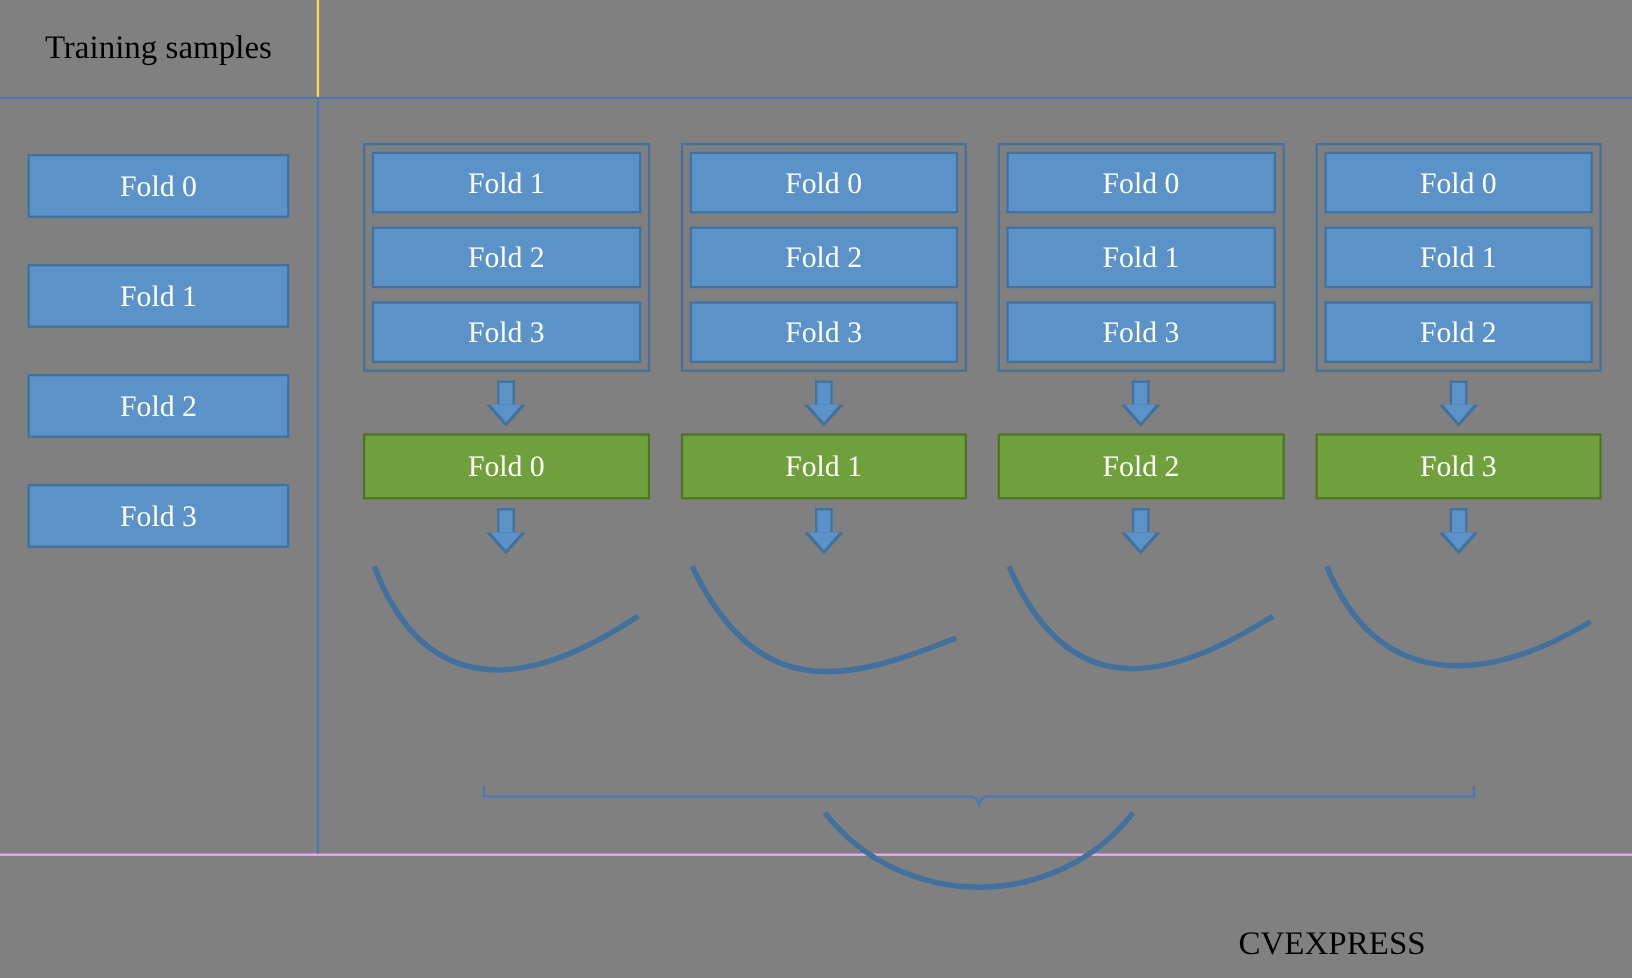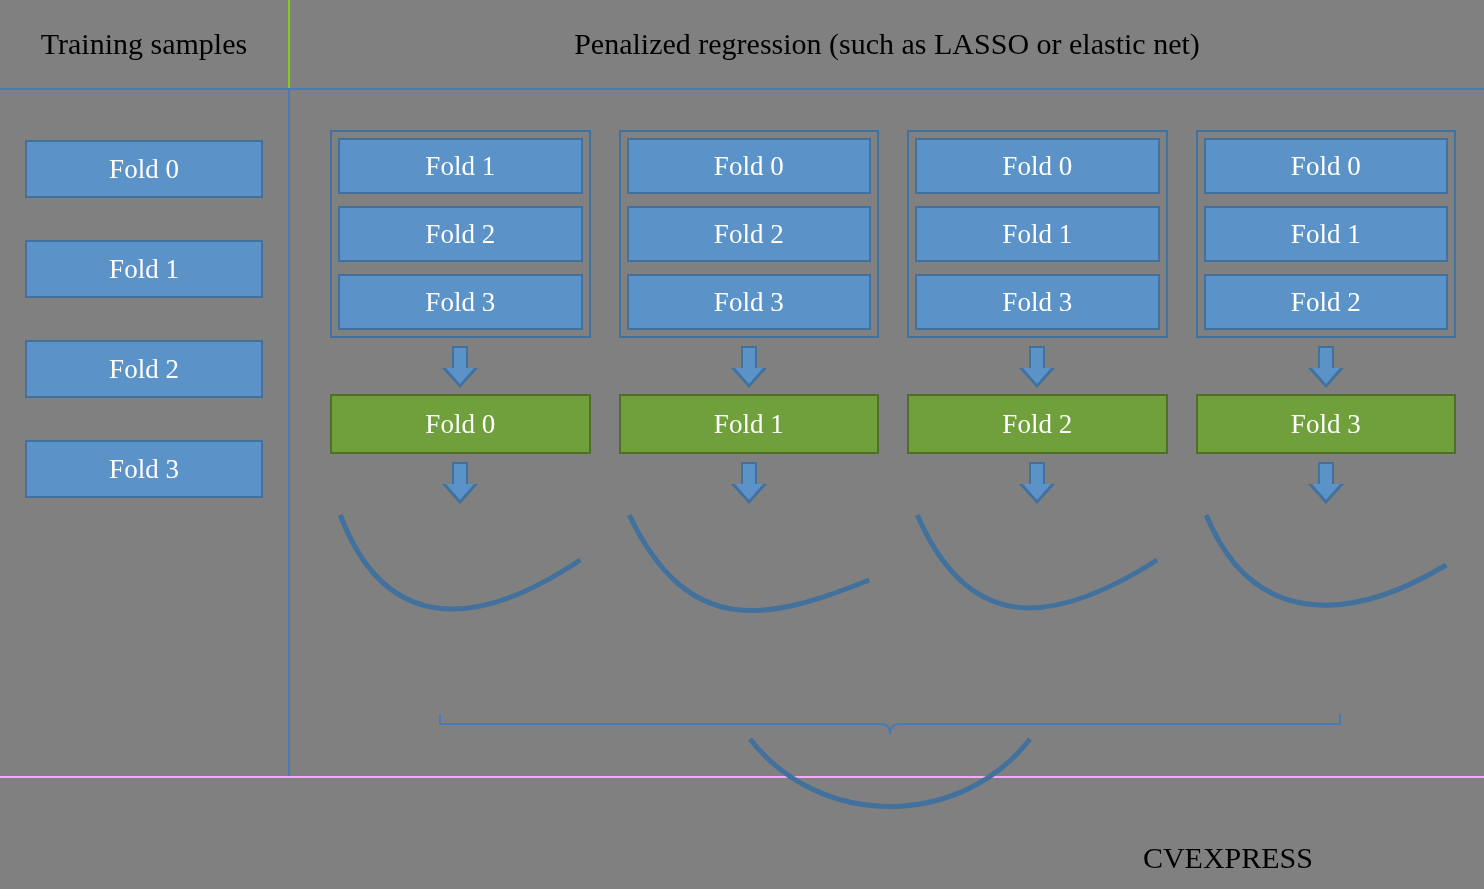--- a/index.html
+++ b/index.html
@@ -16,21 +16,21 @@
     height: 90px;
     border-bottom: 2px solid #4a7ab5;
   }
   .header-left {
     width: 290px;
     display: flex;
     align-items: center;
     justify-content: center;
     font-size: 30px;
     color: #000;
-    border-right: 2px solid #84cc16;
+    border-right: 2px solid #fde047;
   }
   .header-right {
     flex: 1;
     display: flex;
     align-items: center;
     justify-content: center;
     font-size: 30px;
     color: #000;
   }
   .body-row {
@@ -124,39 +124,38 @@
     font-size: 27px;
     color: #fff;
   }
   .curve-svg {
     width: 100%;
     height: 120px;
     margin-top: 0;
   }
   .bottom-label {
     position: absolute;
-    right: 171px;
+    right: 188px;
     bottom: 14px;
     font-size: 30px;
     color: #000;
   }
   .brace-svg {
     position: absolute;
     bottom: 60px;
     left: 430px;
     width: 920px;
     height: 120px;
   }
 </style>
 </head>
 <body>
 
 <div class="header-row">
   <div class="header-left">Training samples</div>
-  <div class="header-right">Penalized regression (such as LASSO or elastic net)</div>
 </div>
 
 <div class="body-row">
   <div class="left-col">
     <div class="fold-box">Fold 0</div>
     <div class="fold-box">Fold 1</div>
     <div class="fold-box">Fold 2</div>
     <div class="fold-box">Fold 3</div>
   </div>
 

